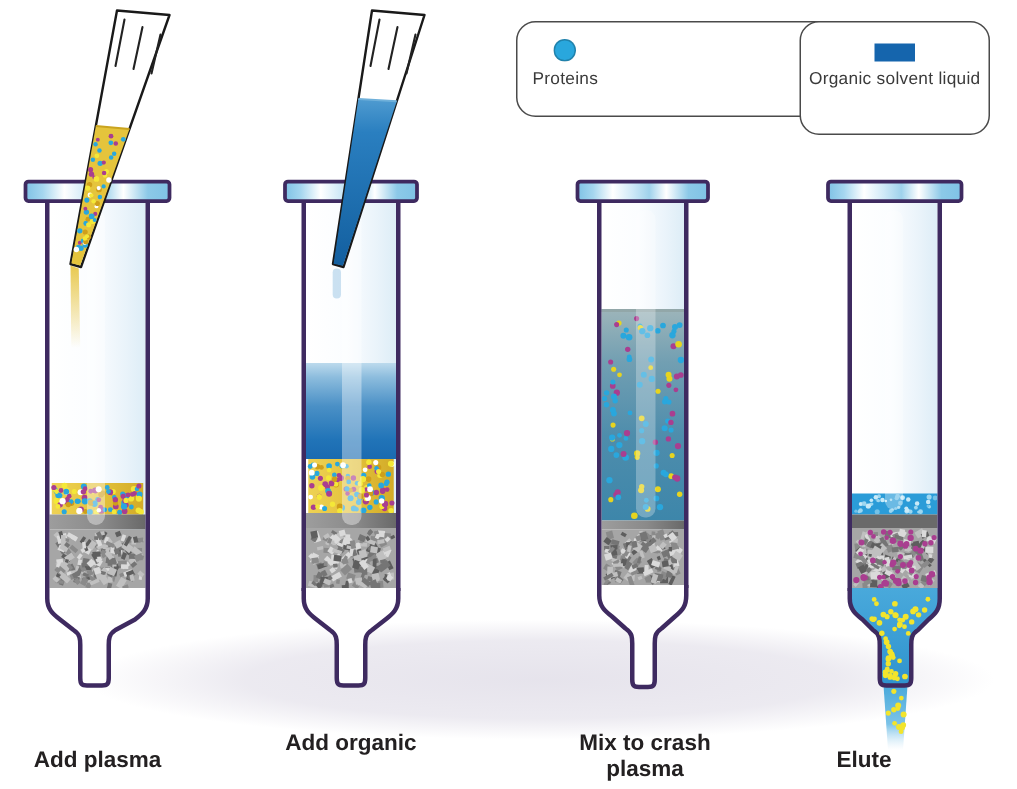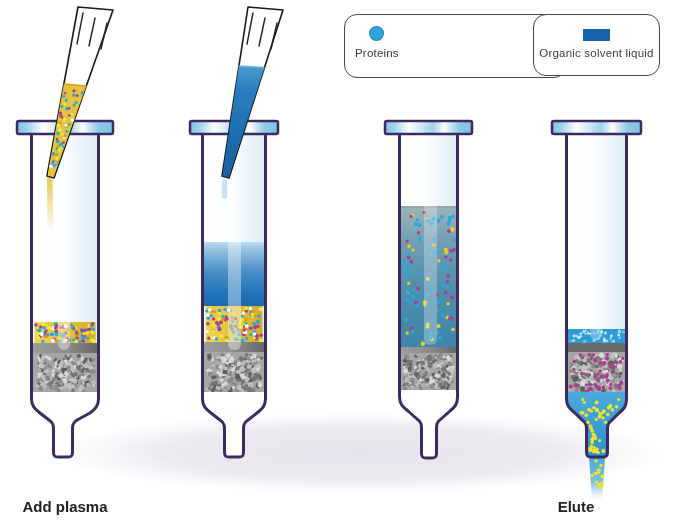--- a/index.html
+++ b/index.html
@@ -5,21 +5,21 @@
   html,body{margin:0;padding:0;background:#ffffff;}
   .stage{position:relative;width:678px;height:526px;background:#ffffff;overflow:hidden;
          font-family:"Liberation Sans",sans-serif;}
   .stage svg{position:absolute;left:0;top:0;}
   .legend-box{position:absolute;background:#fff;border:1.7px solid #4a4a4a;border-radius:13px;
               box-sizing:border-box;z-index:5;}
   .lb1{left:300px;top:14px;width:223px;height:64px;display:flex;justify-content:space-between;padding:0 10px;margin-left:44px;}
   .legend-item{display:flex;flex-direction:column;align-items:center;padding-top:11px;}
   .dot{width:15px;height:15px;border-radius:50%;border:1.5px solid rgba(0,0,0,.22);box-sizing:border-box;}
   .legend-label{margin-top:6px;font-size:11.5px;color:#3a3a3a;letter-spacing:.2px;white-space:nowrap;}
-  .lb2{left:533px;top:14px;width:127px;height:62px;display:flex;flex-direction:column;align-items:center;}
+  .lb2{left:533px;top:14px;width:127px;height:76px;display:flex;flex-direction:column;align-items:center;}
   .swatch{width:27px;height:12px;margin-top:14px;}
   .step-label{position:absolute;transform:translateX(-50%);text-align:center;font-weight:bold;
               font-size:15px;line-height:17px;color:#232021;white-space:nowrap;z-index:5;}
   .step-label span{display:block;}
 </style>
 </head>
 <body>
 
 <div class="stage">
 
@@ -1306,19 +1306,24 @@
 <div class="legend-box lb2">
   <span class="swatch" style="background: rgb(21, 101, 173);"></span>
   <span class="legend-label">Organic solvent liquid</span>
 </div>
 
 <div class="step-label" style="left:65px;top:498px">
   <span>Add plasma</span>
   <span></span>
 </div>
 <div class="step-label" style="left:234px;top:487px">
+  <span>Add organic</span>
+</div>
+<div class="step-label" style="left:430px;top:487px">
+  <span>Mix to crash</span>
+  <span>plasma</span>
 </div>
 <div class="step-label" style="left:576px;top:498px">
   <span>Elute</span>
   <span></span>
 </div>
 
 </div>
 
 </body></html>

